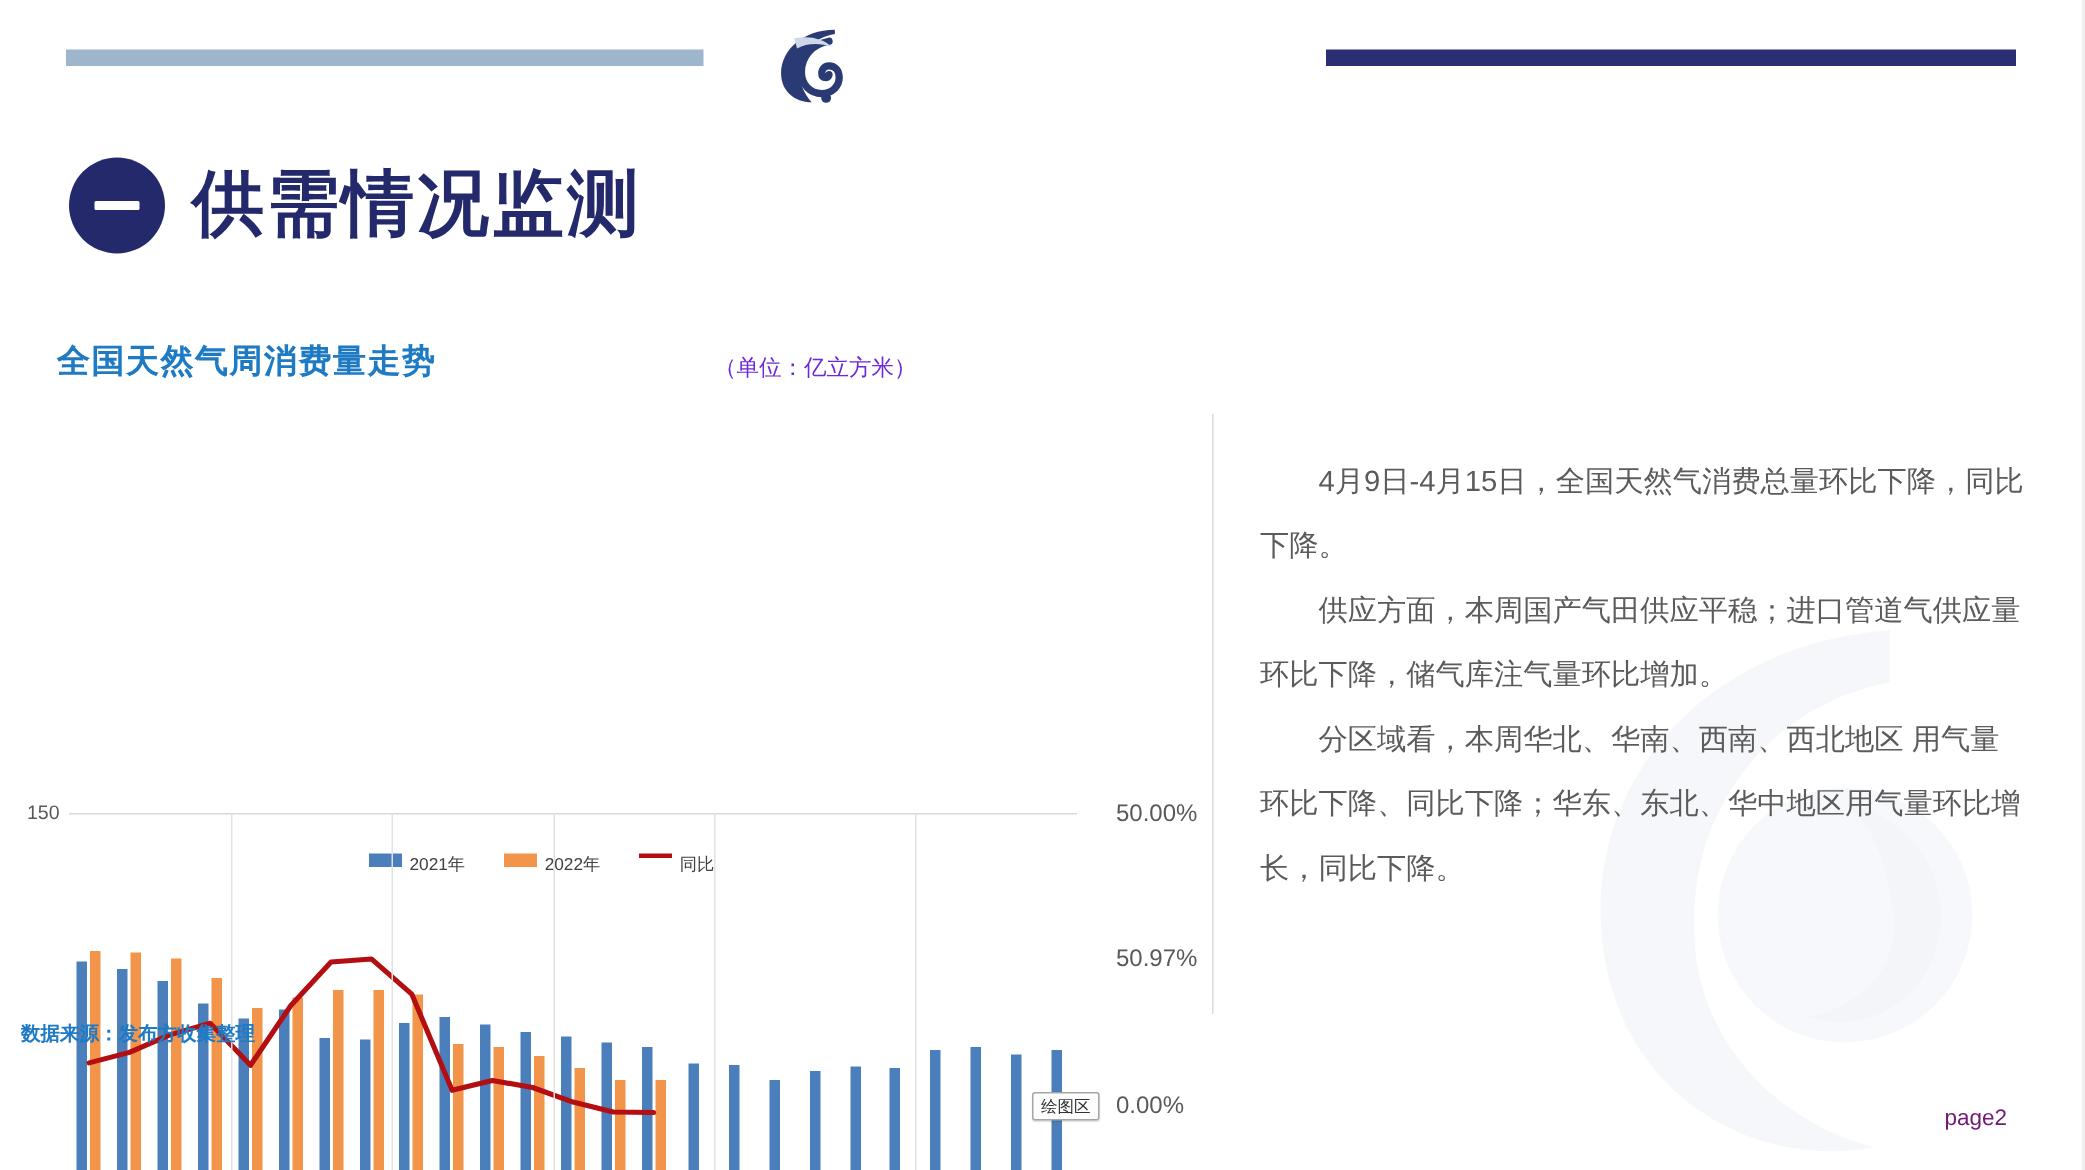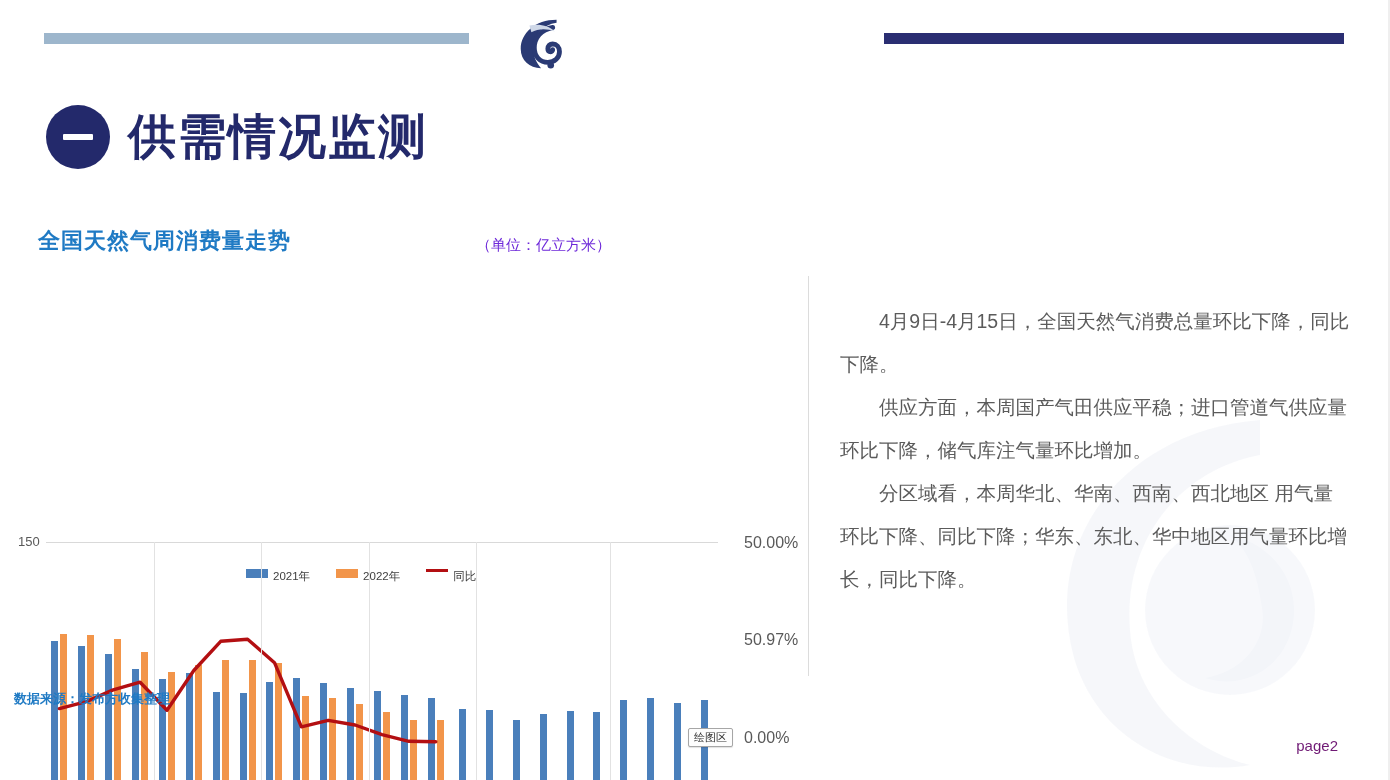--- a/index.html
+++ b/index.html
@@ -56,21 +56,21 @@
   .bar.b2{left:calc(50% + 1px);background:#f2954a;}
   .wk.single .bar.b1{left:calc(50% - 3.5px);}
 
   .sep{position:absolute;top:0;width:1px;height:292px;background:#e2e2e2;}
 
   svg.line-ovl{position:absolute;left:0;top:0;width:672px;height:292px;overflow:visible;}
 
   .plotarea-tip{position:absolute;left:688px;top:462px;background:#fdfdfd;border:1px solid #a6a6a6;
                 border-radius:2px;padding:1px 5px;font-size:11px;color:#333;box-shadow:0 1px 1px rgba(0,0,0,.12);}
 
-  .src{position:absolute;left:14px;top:680px;font-size:13px;font-weight:bold;color:#1f7ac4;margin-top:10px;}
+  .src{position:absolute;left:14px;top:680px;font-size:13px;font-weight:bold;color:#1f7ac4;}
 
   
   .vdiv{position:absolute;left:808px;top:276px;width:1px;height:400px;background:#dcdcdc;}
   .rtext{position:absolute;left:840px;top:300px;width:512px;font-size:19.5px;line-height:43px;color:#5b5b5b;}
   .rtext p{margin:0;text-indent:2em;}
 
   .pagenum{position:absolute;right:52px;bottom:26px;font-size:15px;color:#701a75;}
   .rule-right{position:absolute;right:0;top:0;width:2px;height:780px;background:#efefef;}
 </style>
 </head>

